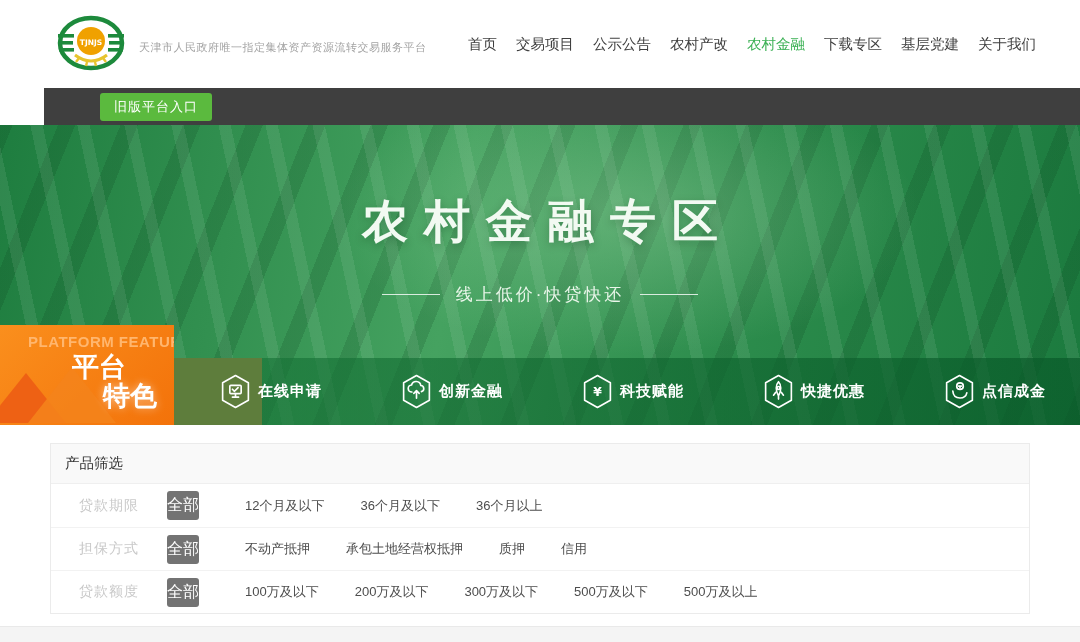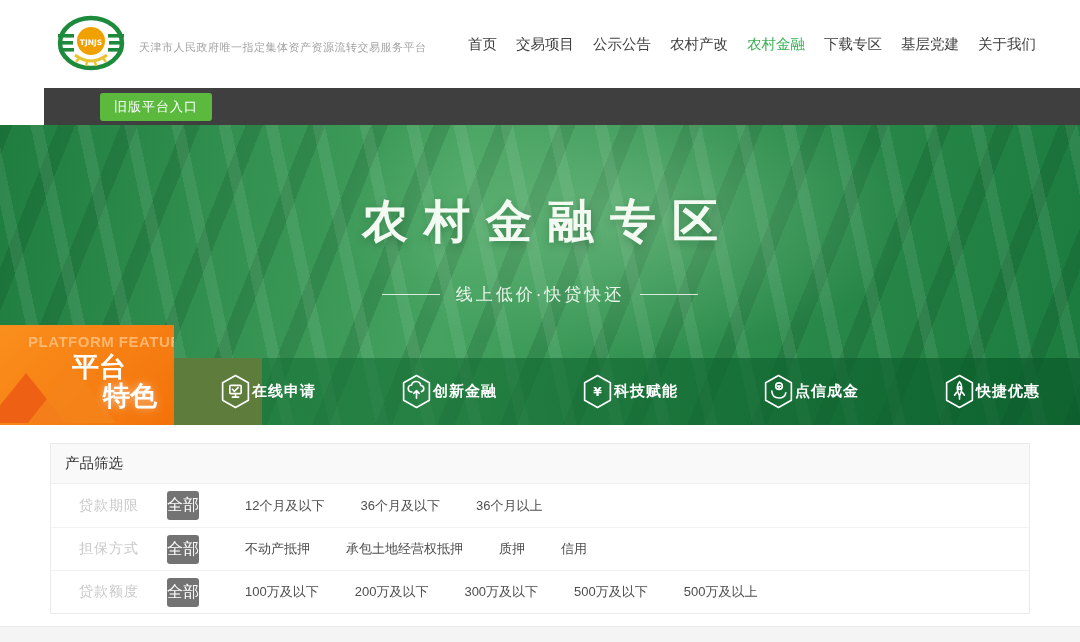--- a/index.html
+++ b/index.html
@@ -34,21 +34,21 @@
   .hero-tagline-row { margin-top:30px; display:flex; align-items:center; justify-content:center; gap:16px; }
   .tag-line { width:58px; height:1px; background:rgba(255,255,255,.8); }
   .hero-tagline { font-size:17px; color:#eaf6ea; letter-spacing:3px; }
 
   
   .feature-bar { position:absolute; left:174px; right:0; bottom:0; height:67px;
     background:linear-gradient(90deg, rgba(24,118,56,.62), rgba(8,88,40,.68));
     display:flex; }
   .feature-cell-bg { position:absolute; left:0; top:0; width:88px; height:100%; background:#5e7d3c; }
   .feature-item { position:relative; width:181px; display:flex; align-items:center; padding-left:46px;
-    gap:1px; cursor:pointer; }
+    gap:7px; cursor:pointer; }
   .feature-item .f-label { color:#fff; font-size:15px; font-weight:600; letter-spacing:1px; white-space:nowrap; }
   .hex-icon { width:31px; height:35px; flex:none; }
   .hex-icon path, .hex-icon rect, .hex-icon circle, .hex-icon polygon, .hex-icon line
     { fill:none; stroke:#fff; stroke-width:1.6; stroke-linecap:round; stroke-linejoin:round; }
   .hex-icon text { fill:#fff; stroke:none; font-size:12px; font-weight:bold;
     font-family:"DejaVu Sans",sans-serif; }
 
   
   .platform-panel { position:absolute; left:0; bottom:0; width:174px; height:100px; overflow:hidden;
     background:linear-gradient(135deg,#fa8f1d,#f3720a); }
@@ -150,35 +150,35 @@
       <svg class="hex-icon" viewBox="0 0 30 34">
         <polygon points="15,1.5 27.5,8.5 27.5,25.5 15,32.5 2.5,25.5 2.5,8.5"></polygon>
         <text x="15" y="21.5" text-anchor="middle">¥</text>
       </svg>
       <span class="f-label">科技赋能</span>
     </div>
 
     <div class="feature-item">
       <svg class="hex-icon" viewBox="0 0 30 34">
         <polygon points="15,1.5 27.5,8.5 27.5,25.5 15,32.5 2.5,25.5 2.5,8.5"></polygon>
+        <path d="M15,7.5 c2.9,2.9 2.9,9 0,13.8 c-2.9,-4.8 -2.9,-10.9 0,-13.8 z" stroke-width="1.3"></path>
+        <circle cx="15" cy="13.5" r="1.4" stroke-width="1.1"></circle>
+        <path d="M12.3,17.8 l-2.1,2.8 M17.7,17.8 l2.1,2.8 M15,22 v2.4" stroke-width="1.3"></path>
+      </svg>
+      <span class="f-label">快捷优惠</span>
+    </div>
+
+    <div class="feature-item">
+      <svg class="hex-icon" viewBox="0 0 30 34">
+        <polygon points="15,1.5 27.5,8.5 27.5,25.5 15,32.5 2.5,25.5 2.5,8.5"></polygon>
         <circle cx="15.5" cy="11.8" r="3.2" stroke-width="1.3"></circle>
         <path d="M14.2,11.8 h2.6 M15.5,11.8 v1.8" stroke-width="1"></path>
         <path d="M8.5,16.5 q0.5,6.8 7,6.8 q5.6,0 6.6,-5" stroke-width="1.3"></path>
       </svg>
       <span class="f-label">点信成金</span>
-    </div>
-
-    <div class="feature-item">
-      <svg class="hex-icon" viewBox="0 0 30 34">
-        <polygon points="15,1.5 27.5,8.5 27.5,25.5 15,32.5 2.5,25.5 2.5,8.5"></polygon>
-        <path d="M15,7.5 c2.9,2.9 2.9,9 0,13.8 c-2.9,-4.8 -2.9,-10.9 0,-13.8 z" stroke-width="1.3"></path>
-        <circle cx="15" cy="13.5" r="1.4" stroke-width="1.1"></circle>
-        <path d="M12.3,17.8 l-2.1,2.8 M17.7,17.8 l2.1,2.8 M15,22 v2.4" stroke-width="1.3"></path>
-      </svg>
-      <span class="f-label">快捷优惠</span>
     </div>
   </div>
 
   <div class="platform-panel">
     <div class="mtn mtn1"></div>
     <div class="mtn mtn2"></div>
     <div class="panel-en">PLATFORM FEATURES</div>
     <div class="panel-cn1">平台</div>
     <div class="panel-cn2">特色</div>
   </div>

